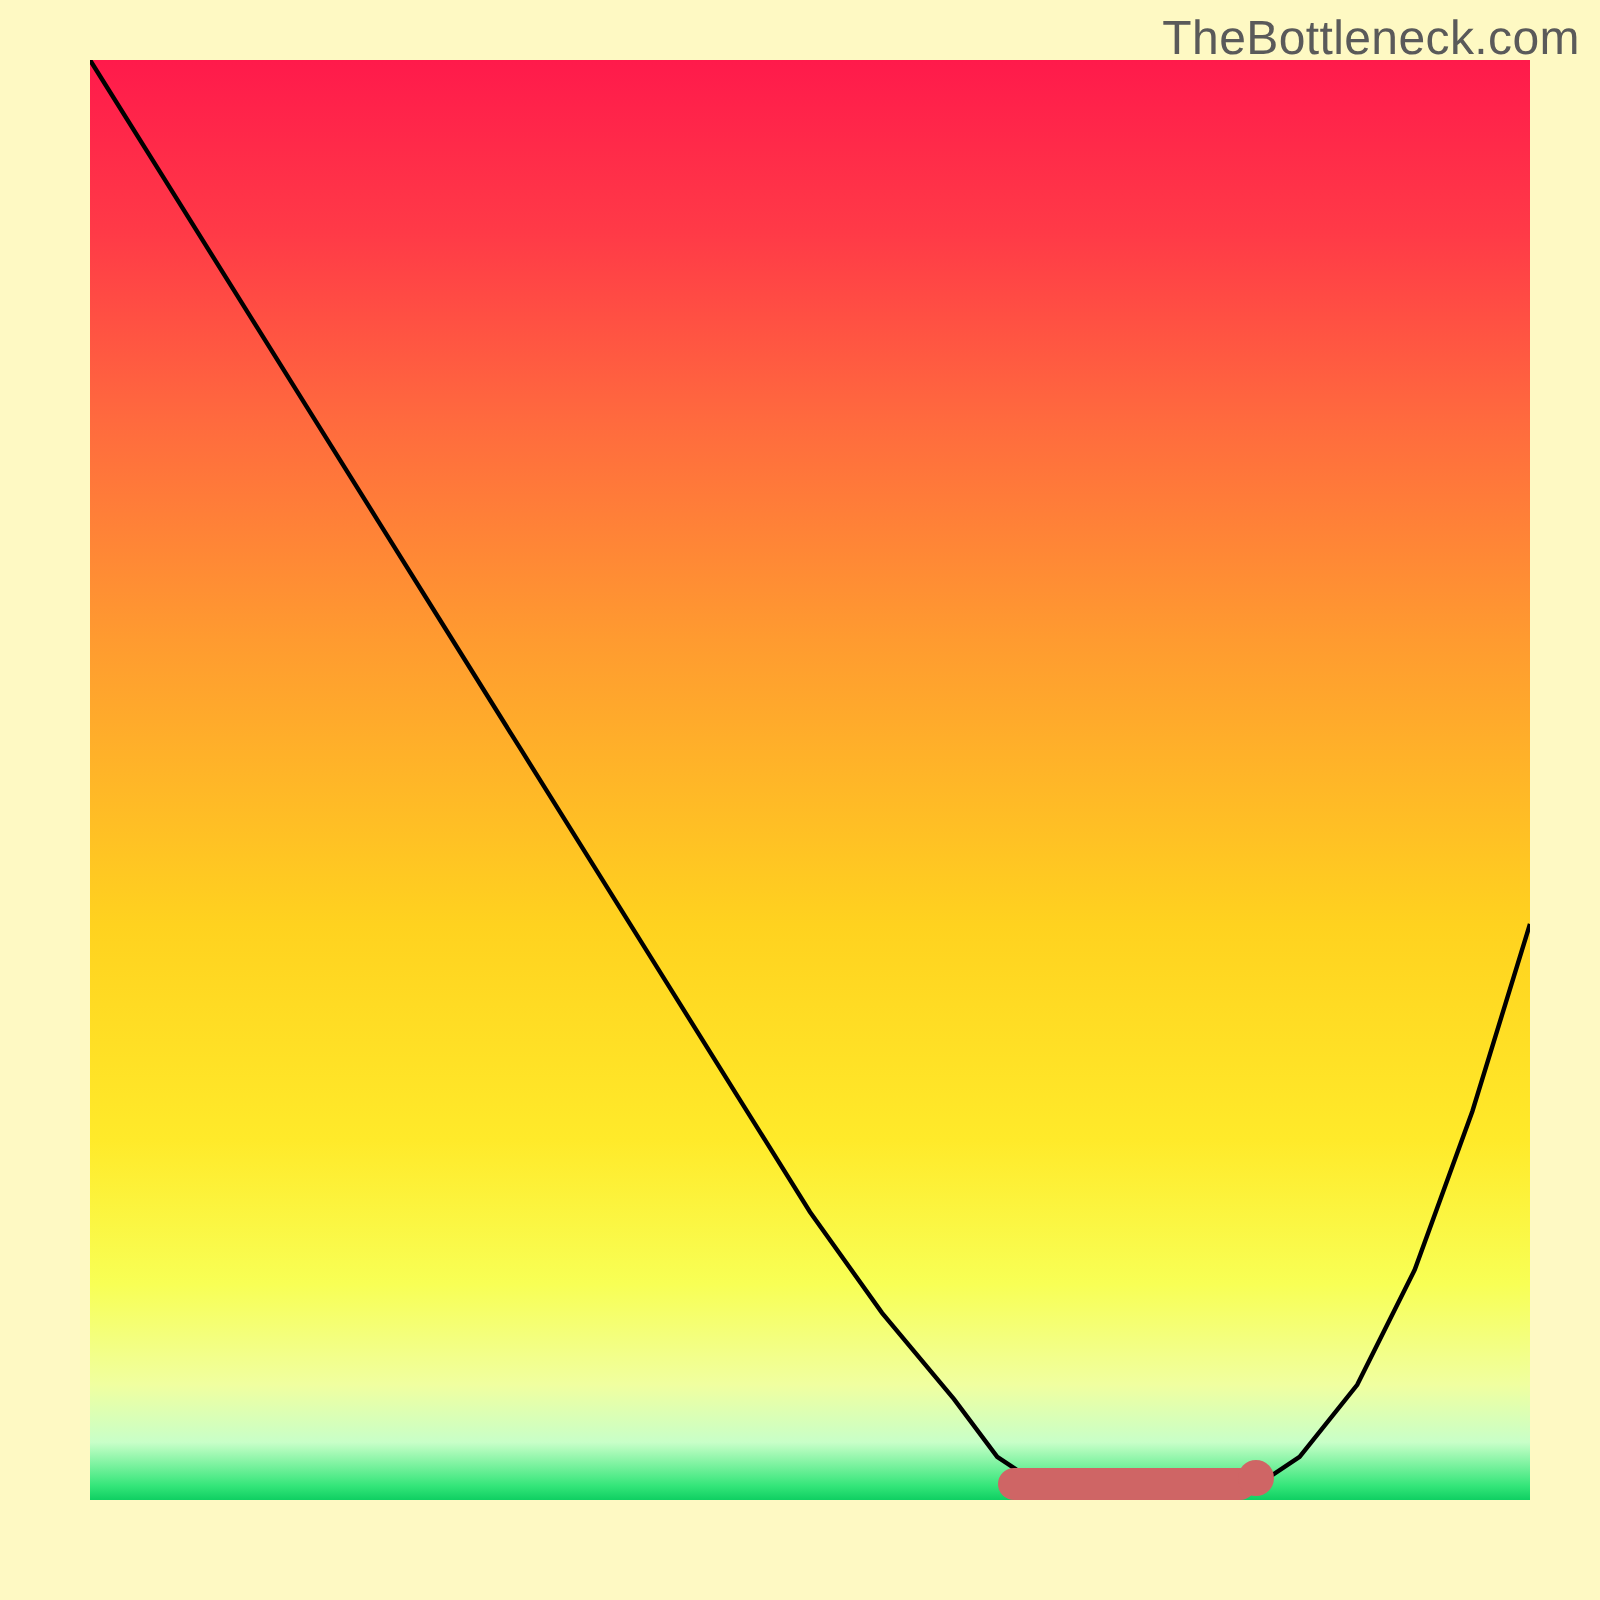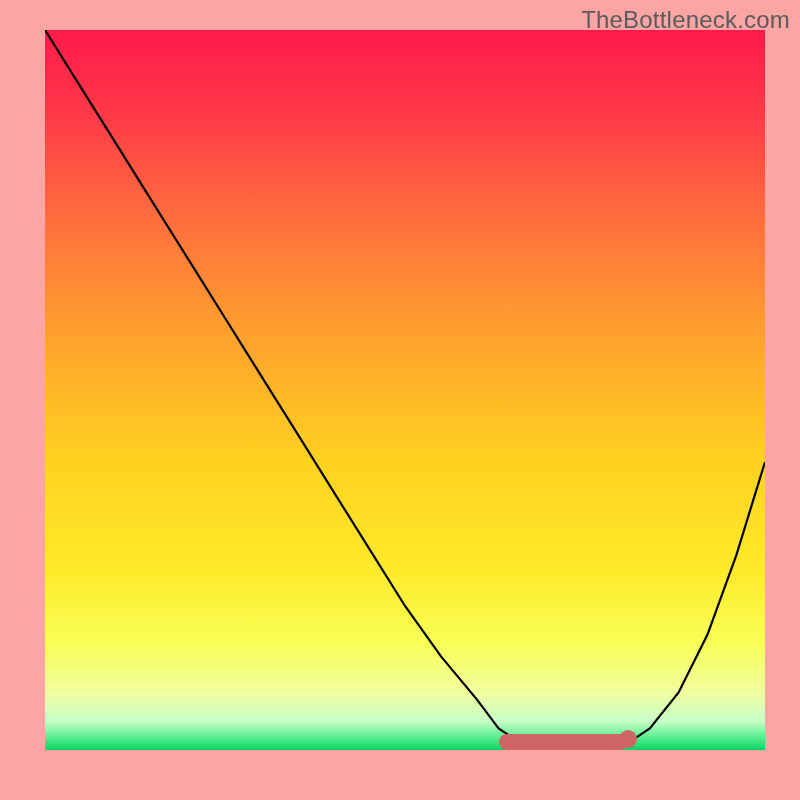--- a/index.html
+++ b/index.html
@@ -1,21 +1,21 @@
 <!DOCTYPE html>
 <html><head>
 <meta charset="utf-8">
 <style>
   * { margin: 0; padding: 0; box-sizing: border-box; }
   html, body { width: 800px; height: 800px; overflow: hidden; background: #000; }
   .stage {
     position: relative;
     width: 800px;
     height: 800px;
-    background: #fca5a5;
+    background: #fef9c3;
   }
   .watermark {
     position: absolute;
     top: 6px;
     right: 10px;
     font-family: Arial, Helvetica, sans-serif;
     font-size: 24px;
     color: #5a5a5a;
     letter-spacing: 0.2px;
     z-index: 10;

